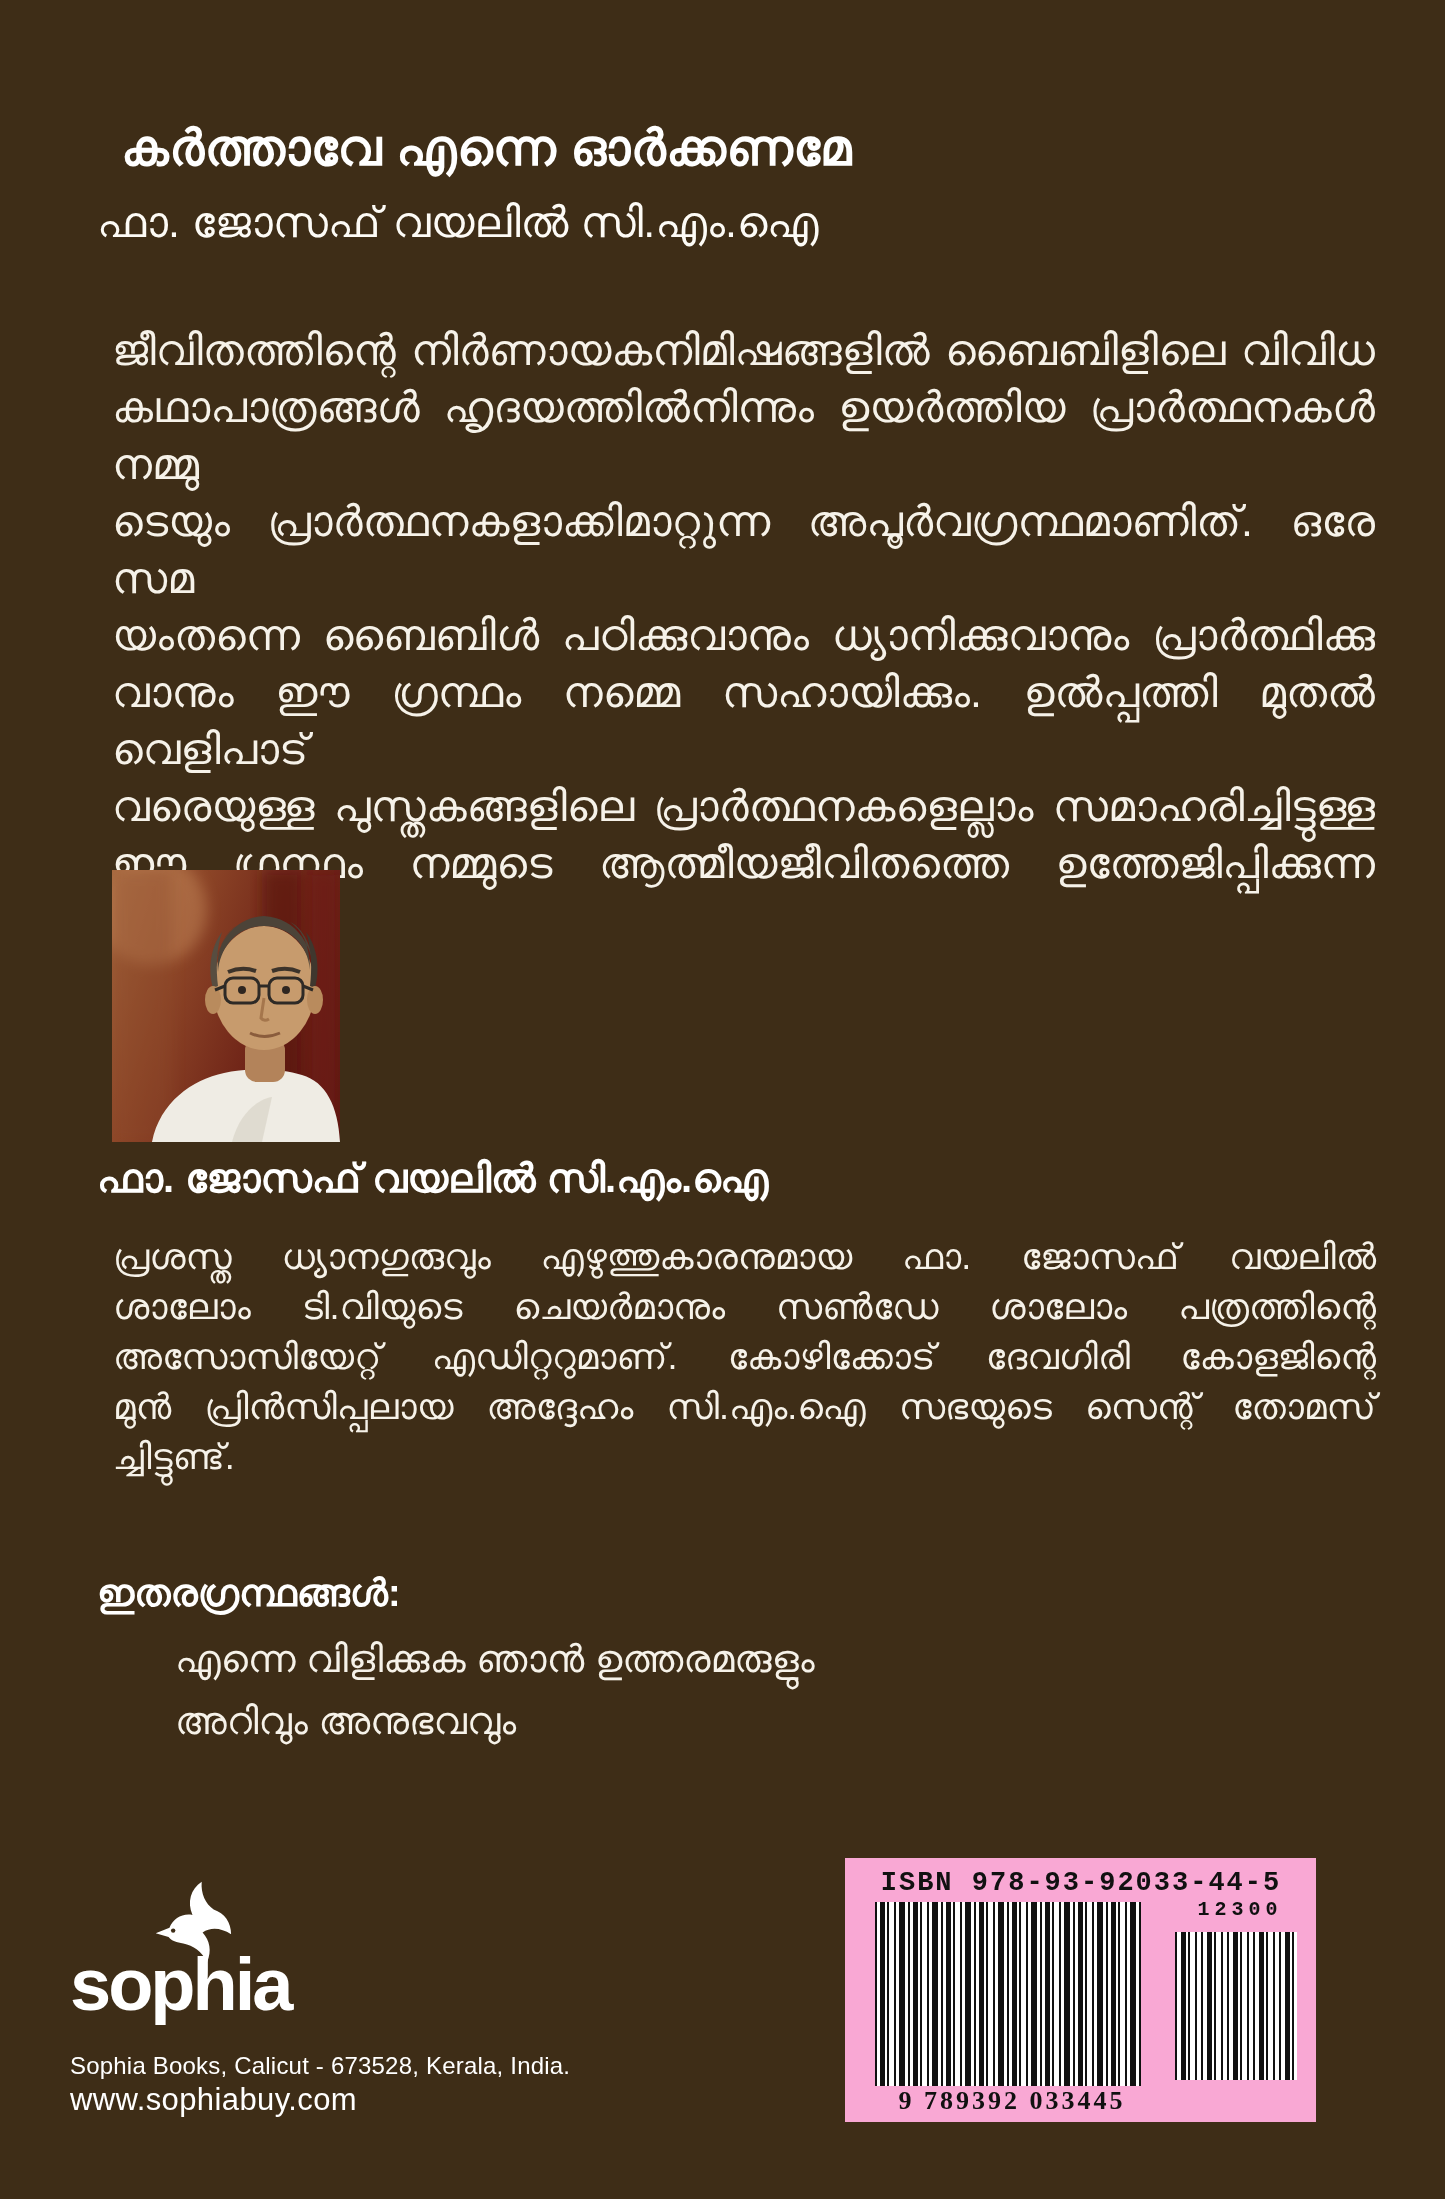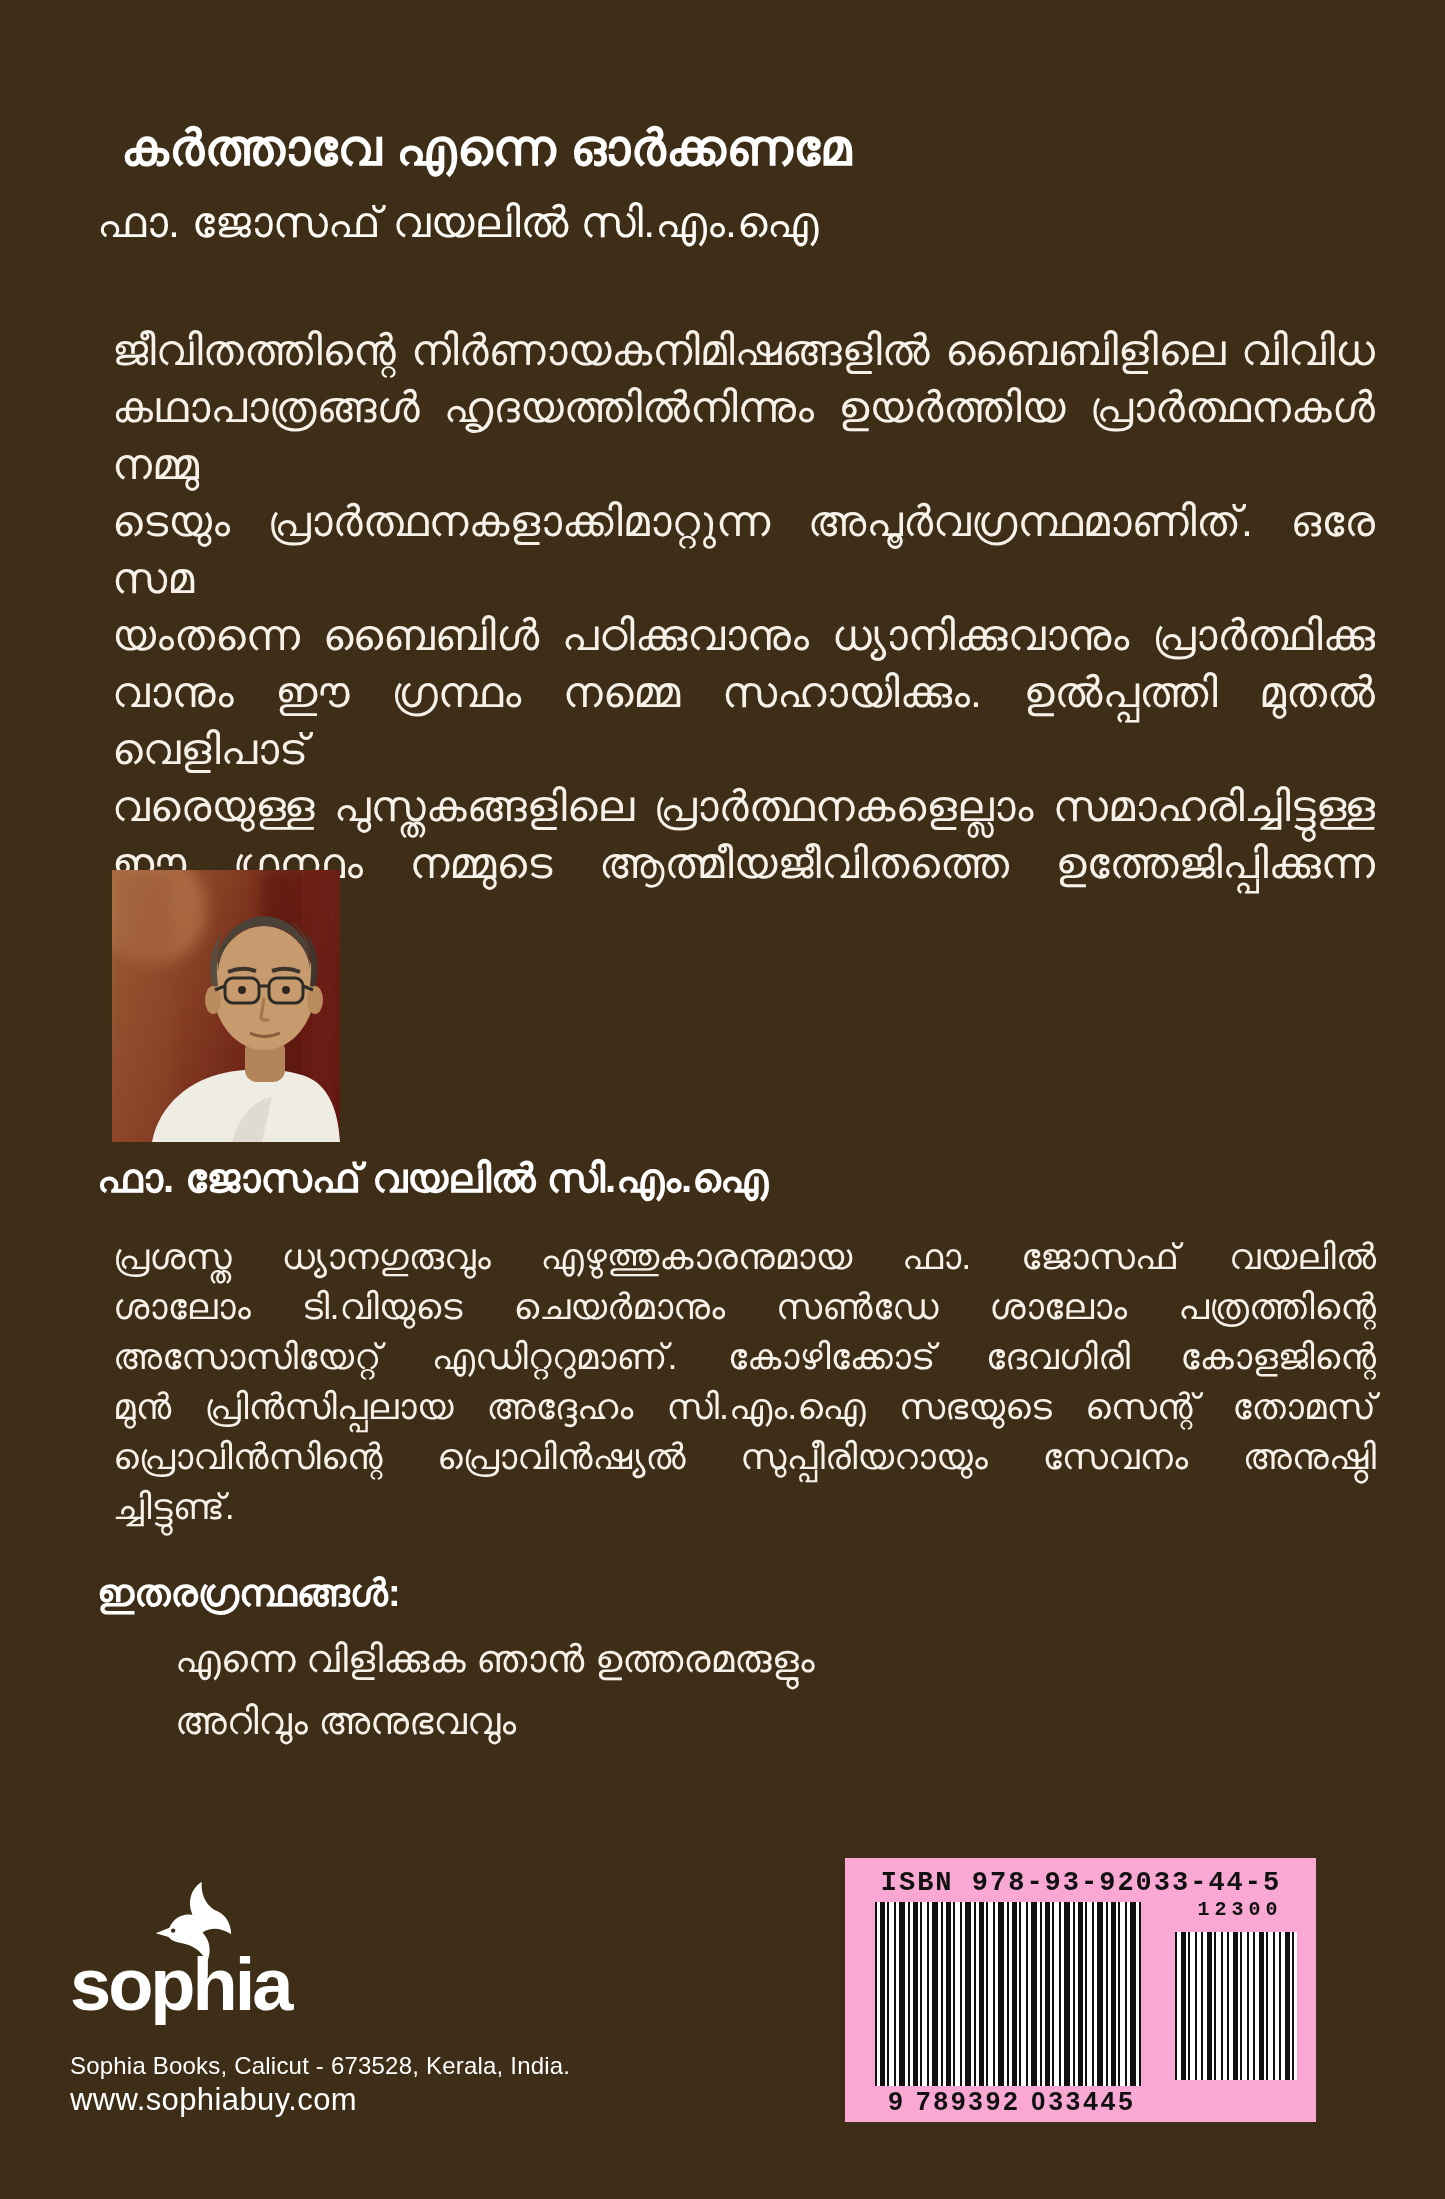--- a/index.html
+++ b/index.html
@@ -83,21 +83,21 @@
     position:absolute;left:30px;top:44px;width:266px;height:184px;
     background:repeating-linear-gradient(90deg,
       #111 0px,#111 2px,#fff 2px,#fff 5px,
       #111 5px,#111 10px,#fff 10px,#fff 12px,
       #111 12px,#111 14px,#fff 14px,#fff 19px,
       #111 19px,#111 21px,#fff 21px,#fff 24px,
       #111 24px,#111 30px,#fff 30px,#fff 33px);
   }
   .ean-text{
     position:absolute;left:22px;top:228px;width:290px;
-    font-family:Liberation Sans, sans-serif;
+    font-family:Liberation Serif, serif;
     font-size:26px;font-weight:bold;letter-spacing:3px;color:#111;
     white-space:nowrap;
   }
   .addon-text{
     position:absolute;left:330px;top:40px;width:130px;
     font-family:"Liberation Mono",monospace;
     font-size:20px;font-weight:bold;letter-spacing:5px;color:#111;
     white-space:nowrap;
   }
   .bars-addon{
@@ -169,21 +169,20 @@
     <path d="M138,163 Q152,170 168,163" stroke="#8a5c3c" stroke-width="3" fill="none"></path>
   </svg>
 </div>
 
 <div class="abs author-name">ഫാ. ജോസഫ് വയലിൽ സി.എം.ഐ</div>
 <div class="abs bio">
   <div class="jline">പ്രശസ്ത ധ്യാനഗുരുവും എഴുത്തുകാരനുമായ ഫാ. ജോസഫ് വയലിൽ</div>
   <div class="jline">ശാലോം ടി.വിയുടെ ചെയർമാനും സൺഡേ ശാലോം പത്രത്തിന്റെ</div>
   <div class="jline">അസോസിയേറ്റ് എഡിറ്ററുമാണ്. കോഴിക്കോട് ദേവഗിരി കോളജിന്റെ</div>
   <div class="jline">മുൻ പ്രിൻസിപ്പലായ അദ്ദേഹം സി.എം.ഐ സഭയുടെ സെന്റ് തോമസ്</div>
-  <div class="jline">പ്രൊവിൻസിന്റെ പ്രൊവിൻഷ്യൽ സുപ്പീരിയറായും സേവനം അനുഷ്ഠി</div>
   <div class="lline">ച്ചിട്ടുണ്ട്.</div>
 </div>
 
 <div class="abs other-heading">ഇതരഗ്രന്ഥങ്ങൾ:</div>
 <div class="abs book-list">
   <div>എന്നെ വിളിക്കുക ഞാൻ ഉത്തരമരുളും</div>
   <div>അറിവും അനുഭവവും</div>
 </div>
 
 <div class="abs logo">

